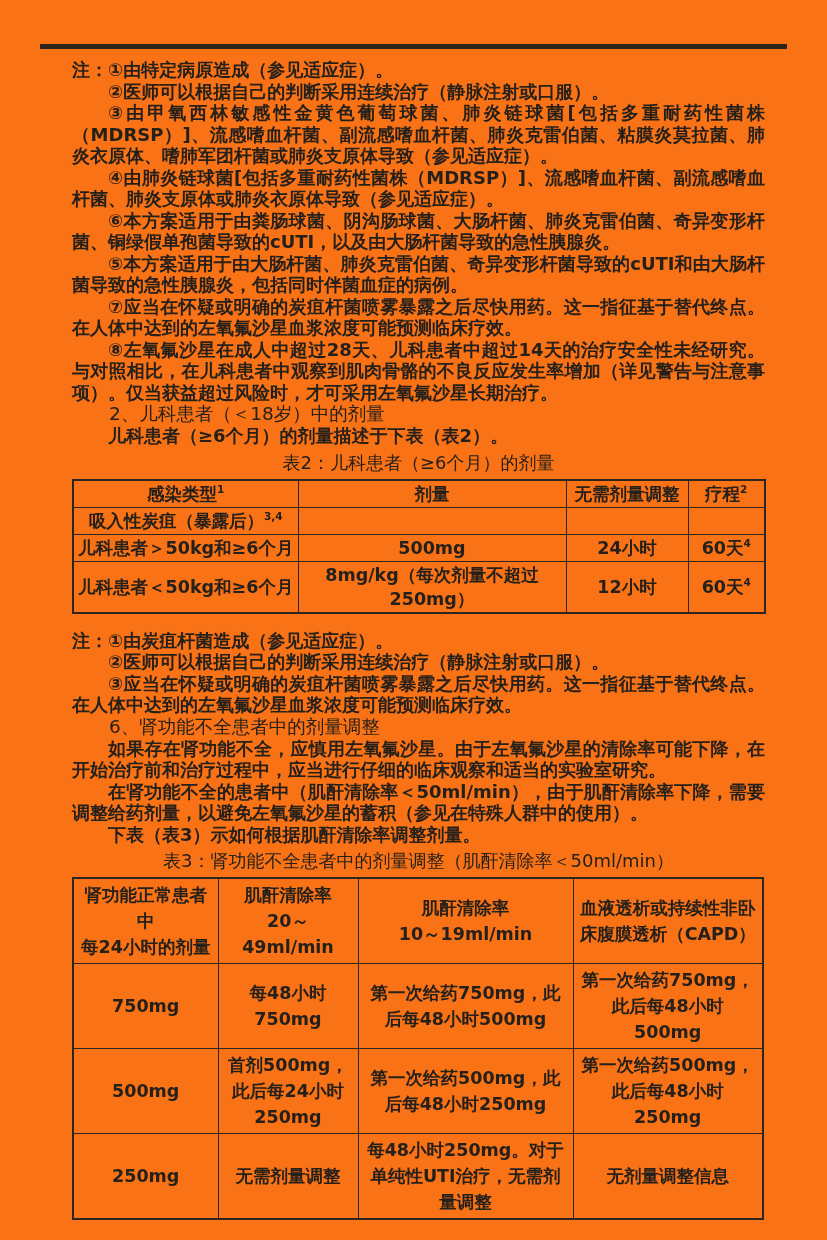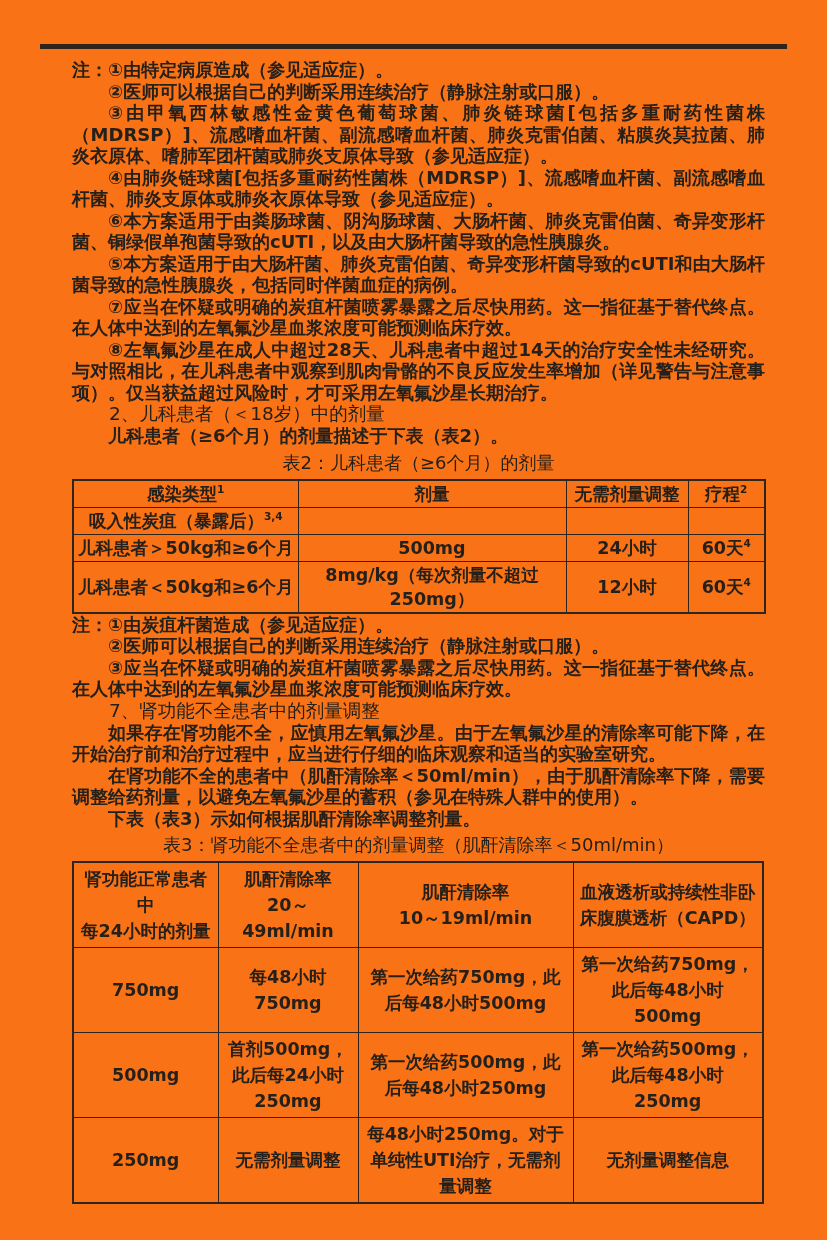--- a/index.html
+++ b/index.html
@@ -28,21 +28,21 @@
     border:1.6px solid #2c2520;text-align:center;vertical-align:middle;
     font-size:17.5px;font-weight:600;padding:1px 1px;color:#26201a;
   }
   sup{font-size:10.5px;font-weight:600;vertical-align:super;line-height:0;}
   .t2{width:692px;margin:0;}
   .t2 tr{height:26px;}
   .t3{width:690px;margin:0;}
   .t3 td{line-height:26px;padding:3px 6px;}
   .t3 tr.hdr{height:68px;}
   .t3 tr.row{height:53px;}
-  .after-table{}
+  .after-table{margin-top:16px;}
 </style>
 </head>
 <body>
 
 <div class="page">
   <div class="rule top"></div>
 
   <div class="content">
 
     <p class="line"><span>注：</span><span>①由特定病原造成（参见适应症）。</span></p>
@@ -91,21 +91,21 @@
           <td><span>12小时</span></td>
           <td><span>60天</span><sup>4</sup></td>
         </tr>
       </tbody>
     </table>
 
     <p class="line after-table"><span>注：</span><span>①由炭疽杆菌造成（参见适应症）。</span></p>
     <p class="line indent">②医师可以根据自己的判断采用连续治疗（静脉注射或口服）。</p>
     <p class="line indent">③应当在怀疑或明确的炭疽杆菌喷雾暴露之后尽快用药。这一指征基于替代终点。在人体中达到的左氧氟沙星血浆浓度可能预测临床疗效。</p>
 
-    <p class="sec-heading">7、肾功能不全患者中的剂量调整</p>
+    <p class="sec-heading">6、肾功能不全患者中的剂量调整</p>
     <p class="line indent">如果存在肾功能不全，应慎用左氧氟沙星。由于左氧氟沙星的清除率可能下降，在开始治疗前和治疗过程中，应当进行仔细的临床观察和适当的实验室研究。</p>
     <p class="line indent">在肾功能不全的患者中（肌酐清除率＜50ml/min），由于肌酐清除率下降，需要调整给药剂量，以避免左氧氟沙星的蓄积（参见在特殊人群中的使用）。</p>
     <p class="line indent">下表（表3）示如何根据肌酐清除率调整剂量。</p>
 
     <p class="tbl-caption">表3：肾功能不全患者中的剂量调整（肌酐清除率＜50ml/min）</p>
 
     <table class="t3">
       <colgroup>
         <col style="width:145px">
           <col style="width:140px">

